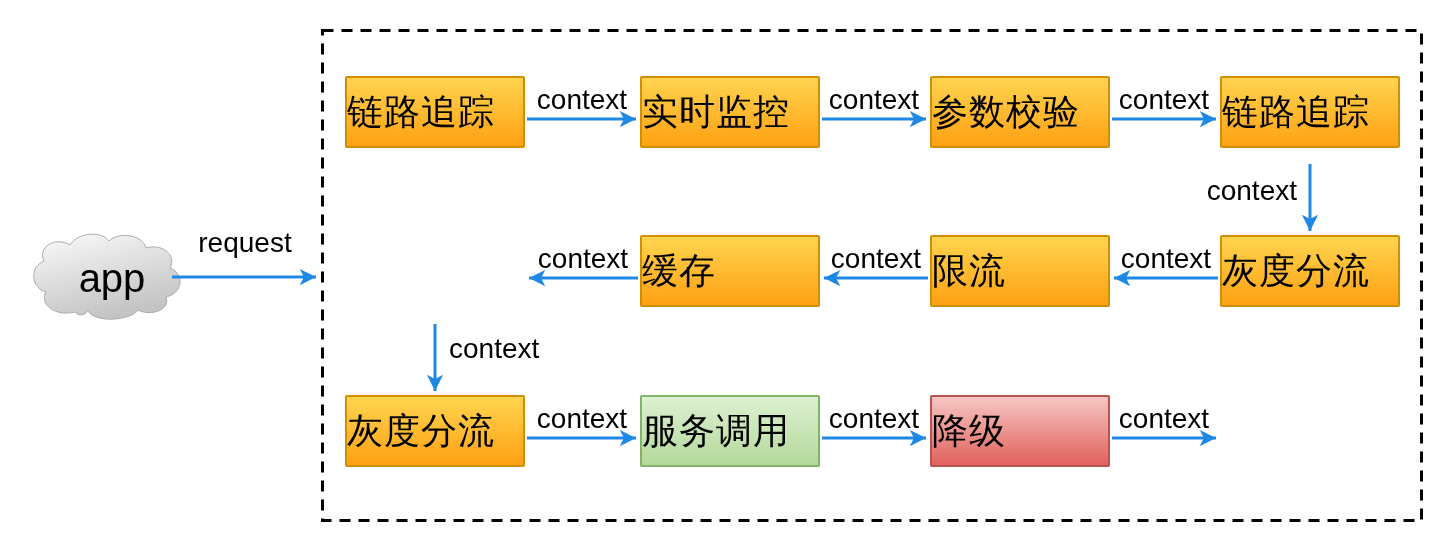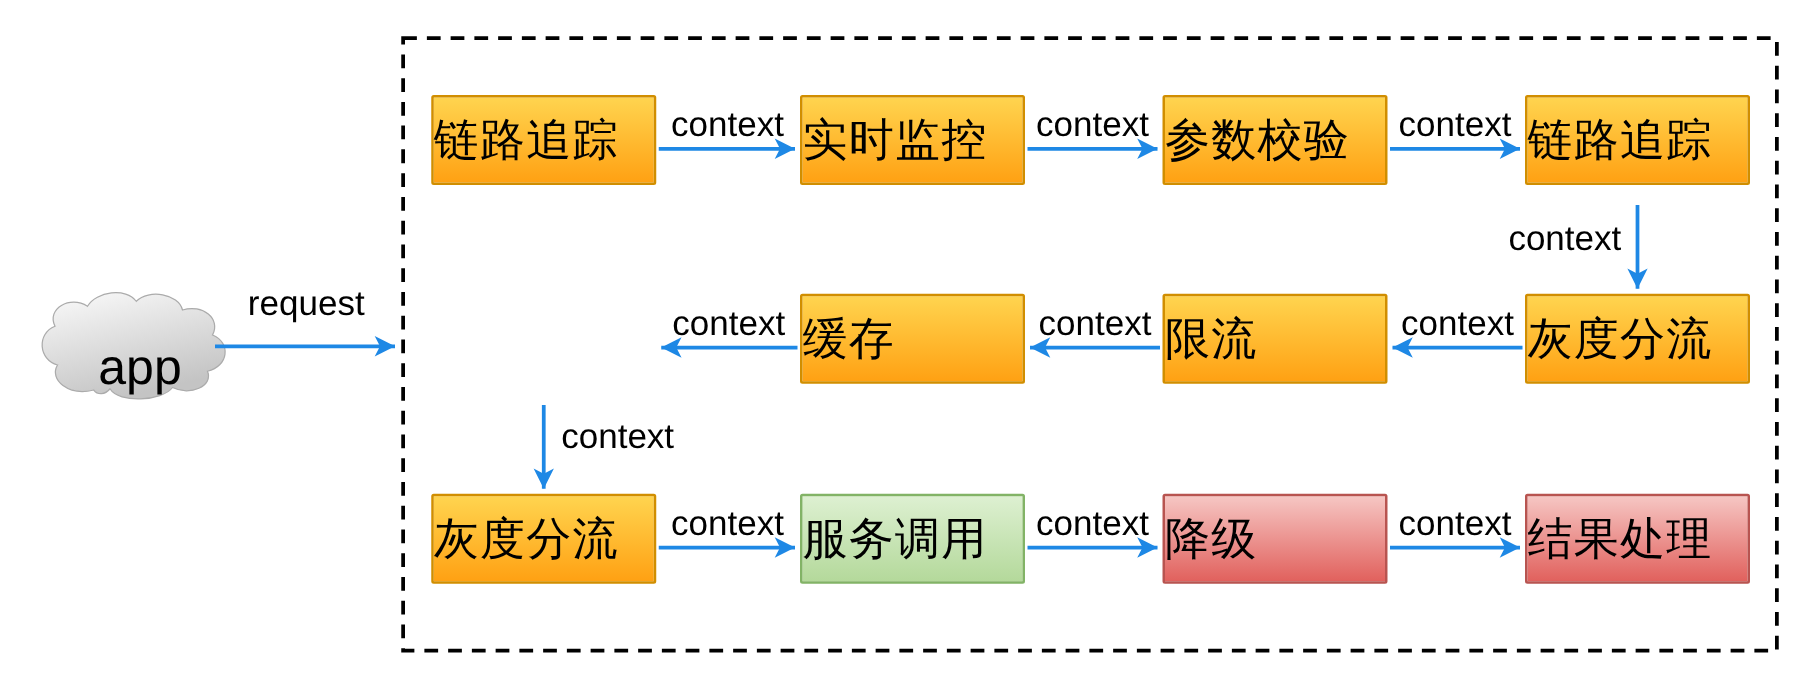--- a/index.html
+++ b/index.html
@@ -17,21 +17,21 @@
   .node.red{background:linear-gradient(#F6C6C3,#E1615D);border:2px solid #B85450;}
   .edge-label{
     position:absolute;font-size:28px;color:#000;white-space:nowrap;
     transform:translateX(-50%);line-height:26px;
   }
   .edge-label.align-right{transform:translateX(-100%);}
   .edge-label.align-left{transform:none;}
   .cloud-label{
     position:absolute;left:62px;top:252px;width:100px;height:52px;
     display:flex;align-items:center;justify-content:center;
-    font-size:40px;color:#000;margin-top:16px;
+    font-size:40px;color:#000;
   }
 </style>
 </head>
 <body>
 
 <div class="canvas">
 
   <svg class="layer" width="1440" height="541" viewBox="0 0 1440 541">
     <defs>
       <marker id="arrow" viewBox="0 0 12 12" refX="11" refY="6" markerWidth="6.5" markerHeight="6.5" orient="auto-start-reverse">
@@ -101,23 +101,20 @@
     </div>
   <div class="node orange" style="left:345px;top:395px">
       <span>灰度分流</span>
     </div>
   <div class="node green" style="left:640px;top:395px">
       <span>服务调用</span>
     </div>
   <div class="node red" style="left:930px;top:395px">
       <span>降级</span>
     </div>
-  <div class="node red" style="left:1220px;top:395px">
-      <span>结果处理</span>
-    </div>
 
   <div class="edge-label" style="left:245px;top:230px">request</div>
   <div class="edge-label" style="left:582px;top:87px">context</div>
   <div class="edge-label" style="left:874px;top:87px">context</div>
   <div class="edge-label" style="left:1164px;top:87px">context</div>
   <div class="edge-label align-right" style="left:1297px;top:178px">context</div>
   <div class="edge-label" style="left:1166px;top:246px">context</div>
   <div class="edge-label" style="left:876px;top:246px">context</div>
   <div class="edge-label" style="left:583px;top:246px">context</div>
   <div class="edge-label align-left" style="left:449px;top:336px">context</div>

